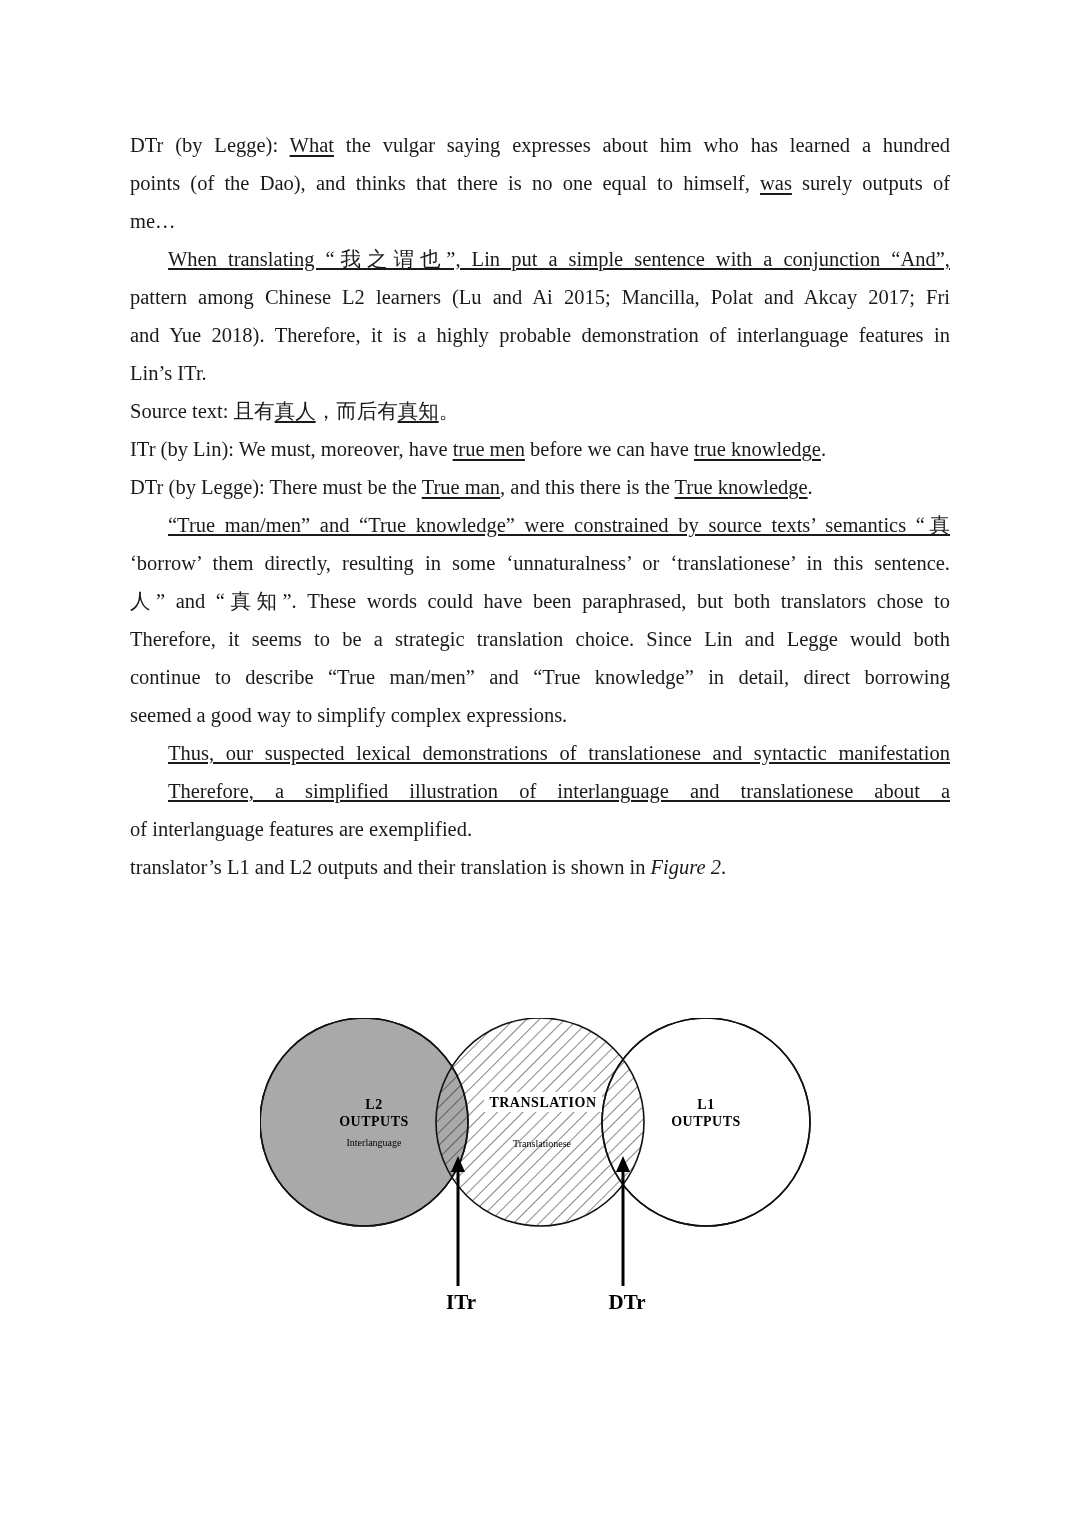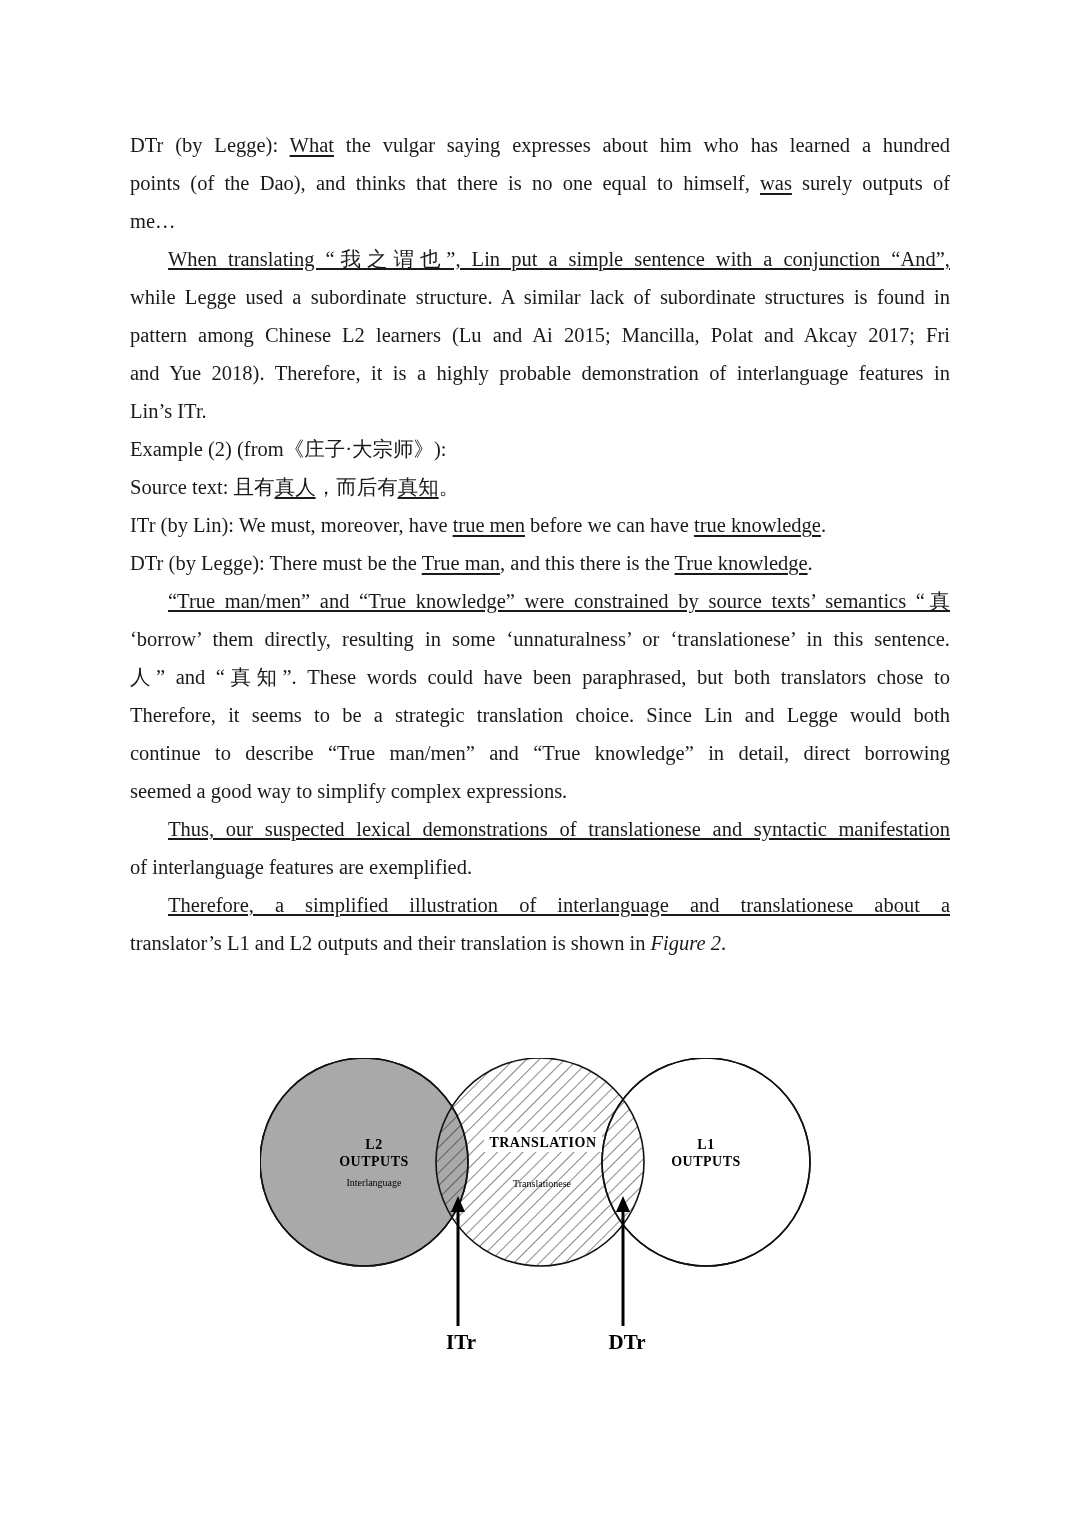--- a/index.html
+++ b/index.html
@@ -3,51 +3,49 @@
 <meta charset="utf-8">
 <style>
   html, body { margin: 0; padding: 0; background: #ffffff; }
   body { width: 1080px; height: 1536px; position: relative; overflow: hidden;
          font-family: "Liberation Serif", "DejaVu Serif", serif; color: #1a1a1a; }
   .page { position: absolute; left: 130px; top: 126px; width: 820px; }
   .line { font-size: 20.5px; line-height: 38px; white-space: nowrap; }
   .just { text-align: justify; text-align-last: justify; white-space: normal; }
   .indent { padding-left: 38px; text-decoration: underline; }
   u { text-underline-offset: 3px; }
-  .fig { position: absolute; left: 260px; top: 1058px; width: 560px; height: 310px; text-align: center; }
+  .fig { position: absolute; left: 260px; top: 1018px; width: 560px; height: 310px; text-align: center; }
   .fig svg { width: 560px; height: 310px; }
   .lbl-big { font-family: "Liberation Serif", serif; font-weight: bold; font-size: 14px; letter-spacing: 0.5px; }
   .lbl-small { font-family: "Liberation Serif", serif; font-size: 10px; }
   .lbl-arrow { font-family: "Liberation Serif", serif; font-weight: bold; font-size: 21px; }
 </style>
 </head>
 <body>
 
 <div class="page" id="page">
     <div class="line just"><span>DTr (by Legge): </span><u>What</u><span> the vulgar saying expresses about him who has learned a hundred</span></div>
     <div class="line just"><span>points (of the Dao), and thinks that there is no one equal to himself, </span><u>was</u><span> surely outputs of</span></div>
     <div class="line"><span>me…</span></div>
     <div class="line just indent"><span>When translating “我之谓也”, Lin put a simple sentence with a conjunction “And”,</span></div>
-    <div class="line just"><span>while Legge used a subordinate structure. A similar lack of subordinate structures is found in</span></div>
     <div class="line just"><span>pattern among Chinese L2 learners (Lu and Ai 2015; Mancilla, Polat and Akcay 2017; Fri</span></div>
     <div class="line just"><span>and Yue 2018). Therefore, it is a highly probable demonstration of interlanguage features in</span></div>
     <div class="line"><span>Lin’s ITr.</span></div>
-    <div class="line"><span>Example (2) (from《庄子·大宗师》):</span></div>
     <div class="line"><span>Source text: 且有</span><u>真人</u><span>，而后有</span><u>真知</u><span>。</span></div>
     <div class="line"><span>ITr (by Lin): We must, moreover, have </span><u>true men</u><span> before we can have </span><u>true knowledge</u><span>.</span></div>
     <div class="line"><span>DTr (by Legge): There must be the </span><u>True man</u><span>, and this there is the </span><u>True knowledge</u><span>.</span></div>
     <div class="line just indent"><span>“True man/men” and “True knowledge” were constrained by source texts’ semantics “真</span></div>
     <div class="line just"><span>‘borrow’ them directly, resulting in some ‘unnaturalness’ or ‘translationese’ in this sentence.</span></div>
     <div class="line just"><span>人” and “真知”. These words could have been paraphrased, but both translators chose to</span></div>
     <div class="line just"><span>Therefore, it seems to be a strategic translation choice. Since Lin and Legge would both</span></div>
     <div class="line just"><span>continue to describe “True man/men” and “True knowledge” in detail, direct borrowing</span></div>
     <div class="line"><span>seemed a good way to simplify complex expressions.</span></div>
     <div class="line just indent"><span>Thus, our suspected lexical demonstrations of translationese and syntactic manifestation</span></div>
+    <div class="line just indent"><span>Therefore, a simplified illustration of interlanguage and translationese about a</span></div>
     <div class="line"><span>of interlanguage features are exemplified.</span></div>
-    <div class="line just indent"><span>Therefore, a simplified illustration of interlanguage and translationese about a</span></div>
     <div class="line"><span>translator’s L1 and L2 outputs and their translation is shown in </span><i>Figure 2</i><span>.</span></div>
   </div>
 
 <div class="fig">
   <svg viewBox="0 0 560 310" xmlns="http://www.w3.org/2000/svg">
     <defs>
       <pattern id="hatch" patternUnits="userSpaceOnUse" width="9" height="9" patternTransform="rotate(45)">
         <line x1="0" y1="0" x2="0" y2="9" stroke="#222" stroke-width="1.1"></line>
       </pattern>
     </defs>

